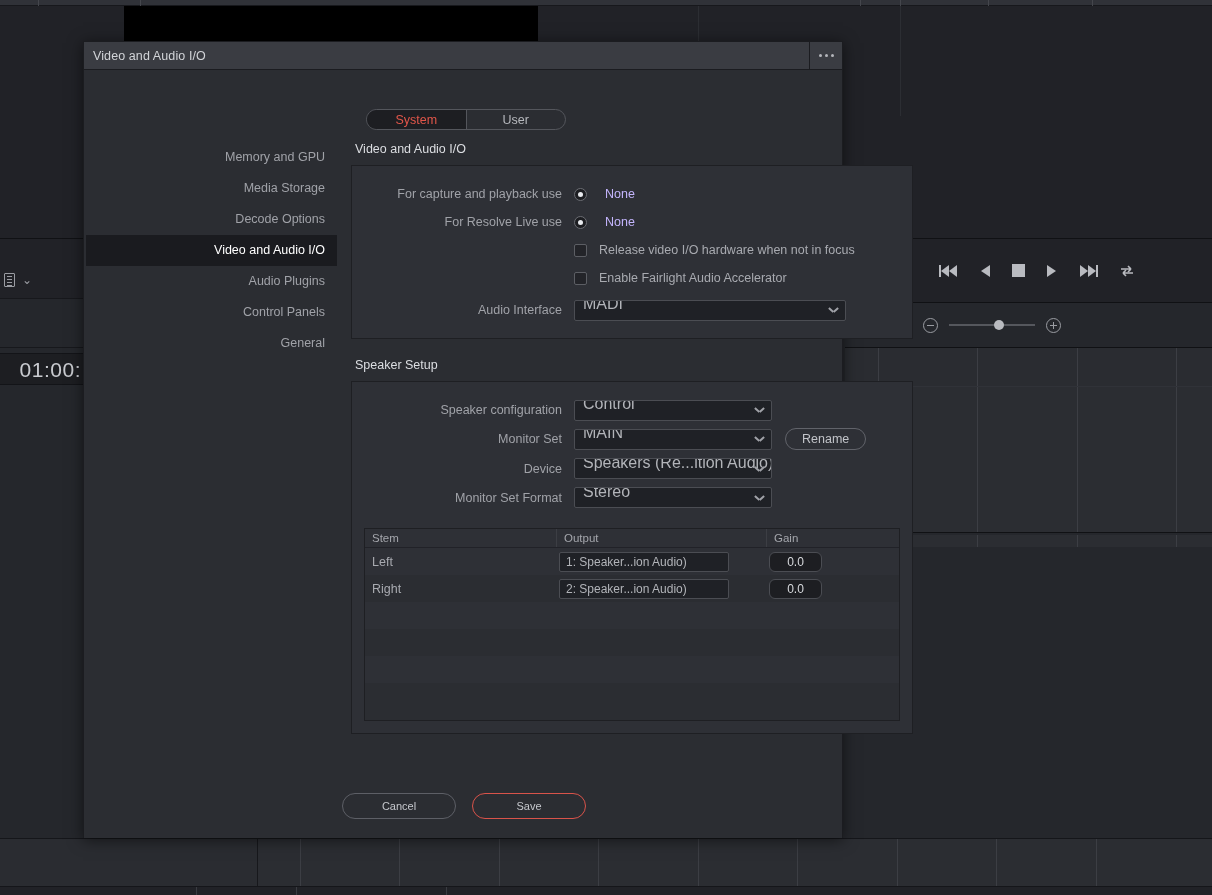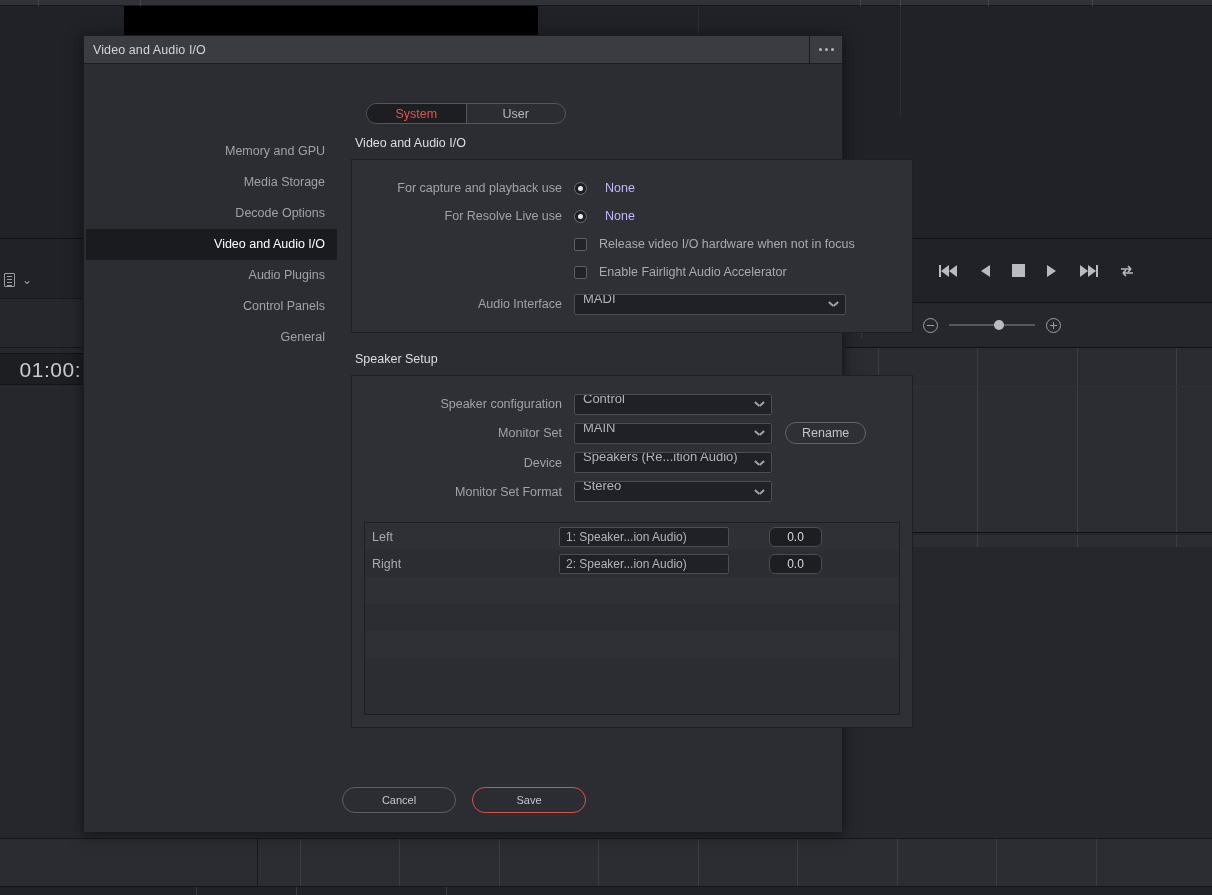--- a/index.html
+++ b/index.html
@@ -158,21 +158,21 @@
     background: #2a2c31; border-right: 1px solid #17181c;
   }
   .bg-bottom-foot {
     position: absolute; left: 0; top: 886px; width: 1212px; height: 9px;
     background: #212227; border-top: 1px solid #15161a;
   }
   .bg-foot-seg { position: absolute; top: 0; height: 9px; width: 1px; background: #3a3c42; }
 
   
   .dialog {
-    position: absolute; left: 83px; top: 35px;
+    position: absolute; left: 83px; top: 41px;
     width: 760px; height: 797px;
     background: #2b2d32;
     border: 1px solid #1b1c20;
     box-shadow: 0 2px 14px rgba(0,0,0,0.55);
   }
 
   .titlebar {
     position: relative; height: 28px;
     background: #3a3c42;
     border-bottom: 1px solid #1b1c20;
@@ -258,21 +258,21 @@
 
   
   .select {
     position: relative;
     background: #1f2126;
     border: 1px solid #4b4d53;
     border-radius: 2px;
     height: 21px;
     display: flex; align-items: center;
     padding: 0 22px 12px 8px;
-    color: #b2b4b9; font-size: 13px;
+    color: #b2b4b9; font-size: 16px;
     white-space: nowrap; overflow: hidden;
   }
   .select .chev {
     position: absolute; right: 7px; top: 50%; margin-top: -3px;
     width: 9px; height: 6px;
   }
   .select .chev:before, .select .chev:after {
     content: ''; position: absolute; top: 0; width: 6px; height: 1.6px; background: #a0a2a8;
   }
   .select .chev:before { left: 0; transform: rotate(42deg); transform-origin: left center; }
@@ -586,20 +586,25 @@
 
           <div class="row" style="height:29px;">
             <div class="lbl">Monitor Set Format</div>
             <div class="select w198">
               <span>Stereo</span>
               <span class="chev"></span>
             </div>
           </div>
 
           <div class="tbl">
+            <div class="tbl-head">
+              <div class="th-stem">Stem</div>
+              <div class="th-out">Output</div>
+              <div class="th-gain">Gain</div>
+            </div>
 
             <div class="tbl-row even">
               <div class="td-stem">Left</div>
               <div class="td-out">
                 <div class="mini-select">
                   <span>1: Speaker...ion Audio)</span>
                   <span class="chev"></span>
                 </div>
               </div>
               <div class="td-gain">

